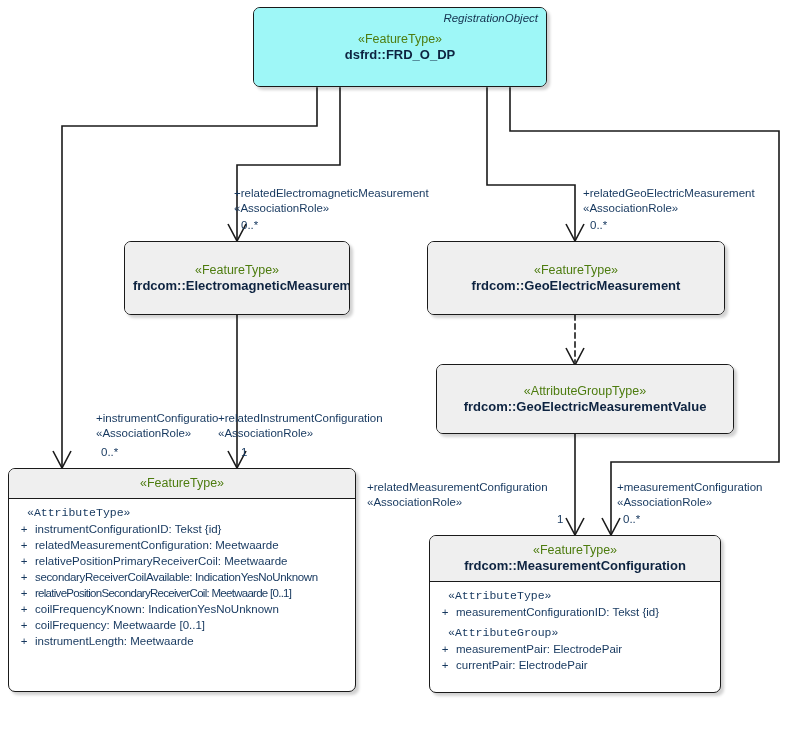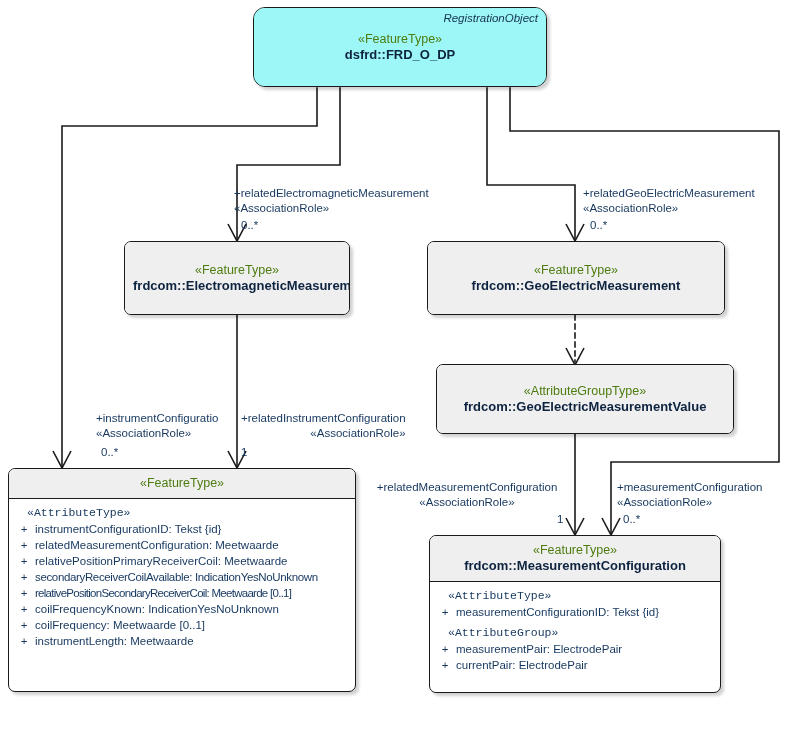--- a/index.html
+++ b/index.html
@@ -110,21 +110,21 @@
 
   
   .conn-label {
     position: absolute;
     font-size: 11.5px;
     color: #15375e;
     line-height: 15px;
     white-space: nowrap;
   }
   .conn-label.right {
-    text-align: center;
+    text-align: left;
   }
   .mult {
     position: absolute;
     font-size: 11.5px;
     color: #15375e;
     line-height: 15px;
     white-space: nowrap;
   }
 </style>
 </head>
@@ -154,21 +154,21 @@
       <polyline points="228,224 237,241 246,224"></polyline>
       <polyline points="566,224 575,241 584,224"></polyline>
       <polyline points="566,348 575,365 584,348"></polyline>
       <polyline points="53,451 62,468 71,451"></polyline>
       <polyline points="228,451 237,468 246,451"></polyline>
       <polyline points="566,518 575,535 584,518"></polyline>
       <polyline points="602,518 611,535 620,518"></polyline>
     </g>
   </svg>
 
-  <div class="uml-box cyan" style="left:253px; top:7px; width:294px; height:80px;border-radius:12px;">
+  <div class="uml-box cyan" style="left:253px; top:7px; width:294px; height:80px;">
     <div class="hdr" style="height:100%; display:flex; flex-direction:column; justify-content:center;">
       <div class="tagline">RegistrationObject</div>
       <div class="stereo">«FeatureType»</div>
       <div class="clsname">dsfrd::FRD_O_DP</div>
     </div>
   </div>
 
   <div class="uml-box" style="left:124px; top:241px; width:226px; height:74px;">
     <div class="hdr" style="height:100%; display:flex; flex-direction:column; justify-content:center;">
       <div class="stereo">«FeatureType»</div>
@@ -265,21 +265,21 @@
     <div>«AssociationRole»</div>
   </div>
   <div class="mult" style="left:590px; top:218px;">0..*</div>
 
   <div class="conn-label" style="left:96px; top:411px;">
     <div>+instrumentConfiguratio</div>
     <div>«AssociationRole»</div>
   </div>
   <div class="mult" style="left:101px; top:445px;">0..*</div>
 
-  <div class="conn-label" style="left:241px; top:411px;text-align:right;">
+  <div class="conn-label" style="left:218px; top:411px;">
     <div>+relatedInstrumentConfiguration</div>
     <div>«AssociationRole»</div>
   </div>
   <div class="mult" style="left:241px; top:445px;">1</div>
 
   <div class="conn-label right" style="left:367px; top:480px; width:200px;">
     <div>+relatedMeasurementConfiguration</div>
     <div>«AssociationRole»</div>
   </div>
   <div class="mult" style="left:557px; top:512px;">1</div>

